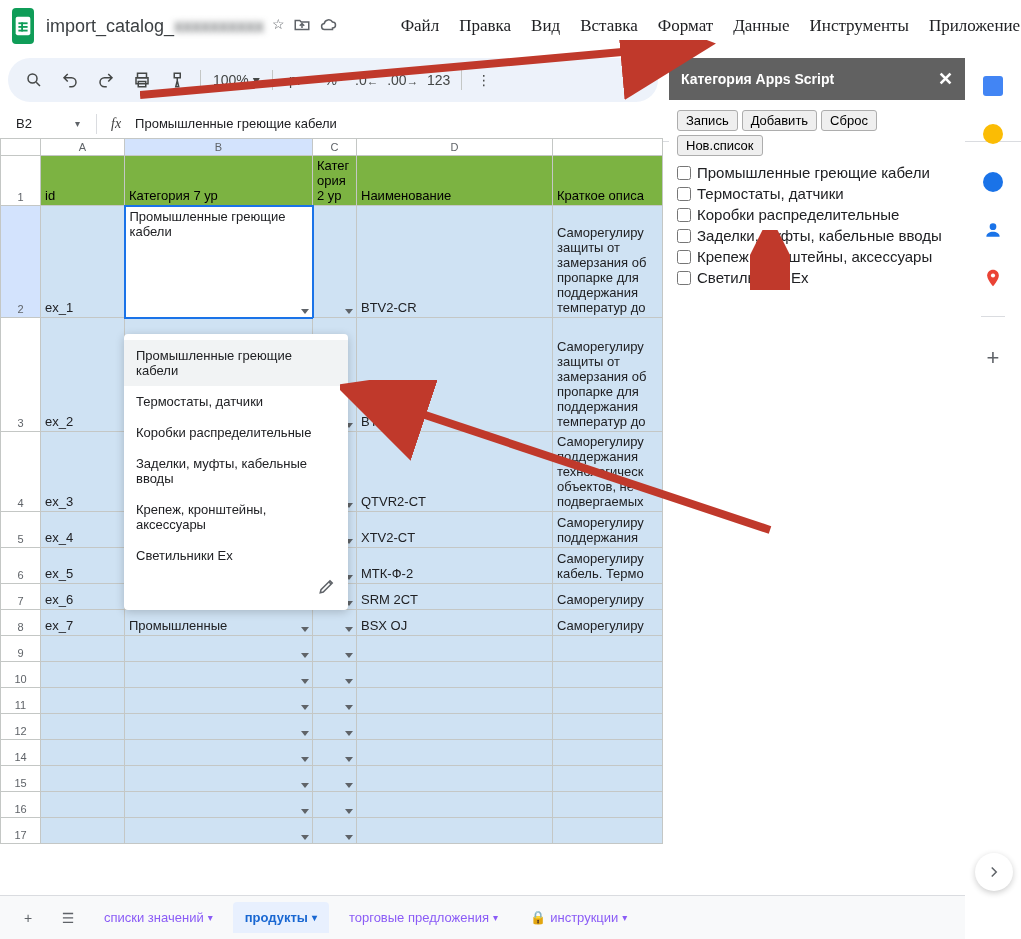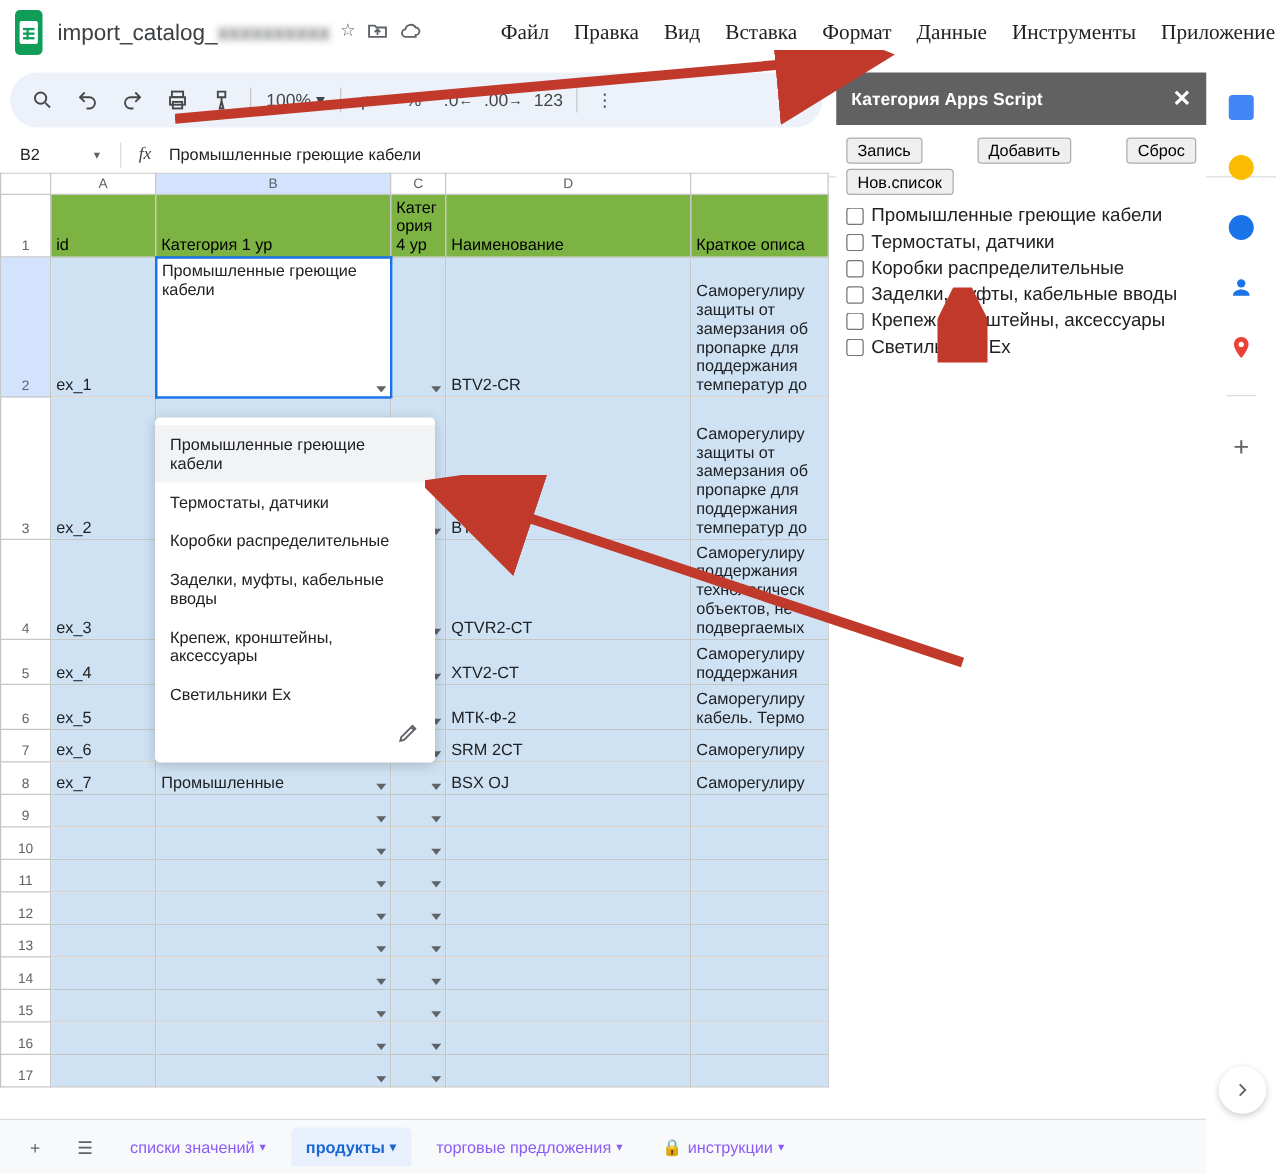--- a/index.html
+++ b/index.html
@@ -63,21 +63,21 @@
 
 .dropdown { position: absolute; top: 334px; left: 124px; width: 224px; background: #fff; box-shadow: 0 2px 10px rgba(0,0,0,0.2); border-radius: 4px; z-index: 100; padding: 6px 0; }
 .dropdown .dd-item { padding: 8px 12px; font-size: 13px; cursor: pointer; }
 .dropdown .dd-item:first-child { background: #f1f3f4; }
 .dropdown .dd-edit { text-align: right; padding: 6px 12px; }
 
 
 .side-panel { position: absolute; top: 58px; right: 56px; width: 296px; background: #fff; z-index: 50; }
 .side-panel-hdr { background: #616161; color: #fff; padding: 10px 12px; display: flex; justify-content: space-between; align-items: center; font-weight: bold; font-size: 14px; }
 .side-panel-body { padding: 10px 8px; }
-.panel-btns { display: flex; gap: 4px; margin-bottom: 8px; flex-wrap: wrap; justify-content: space-between; }
+.panel-btns { display: flex; gap: 4px; margin-bottom: 8px; flex-wrap: wrap; }
 .panel-btns button { font-size: 13px; padding: 2px 8px; background: #efefef; border: 1px solid #adadad; border-radius: 3px; cursor: pointer; }
 .panel-list { display: flex; flex-direction: column; gap: 4px; }
 .panel-item { display: flex; align-items: center; gap: 6px; font-size: 15px; }
 .panel-item input[type="checkbox"] { width: 14px; height: 14px; }
 
 
 .right-rail { position: absolute; top: 64px; right: 0; width: 56px; display: flex; flex-direction: column; align-items: center; gap: 28px; padding-top: 12px; }
 .right-rail .rail-icon { width: 20px; height: 20px; border-radius: 3px; }
 
 
@@ -215,22 +215,22 @@
       <th class="corner"></th>
       <th class="col-A">A</th>
       <th class="col-B col-B-h">B</th>
       <th class="col-C">C</th>
       <th class="col-D">D</th>
       <th class="col-E"></th>
     </tr>
     <tr class="hdr-row">
       <th class="row-h">1</th>
       <td>id</td>
-      <td>Категория 1 ур</td>
-      <td style="word-break:break-word">Категория 4 ур</td>
+      <td>Категория 7 ур</td>
+      <td style="word-break:break-word">Категория 2 ур</td>
       <td>Наименование</td>
       <td>Краткое описа</td>
     </tr>
     <tr class="data r-2">
       <th class="row-h" style="background:#d3e3fd">2</th>
       <td>ex_1</td>
       <td class="sel"><span>Промышленные греющие кабели</span><span class="dd-arrow"></span></td>
       <td>
             <span class="dd-arrow"></span>
           </td>
@@ -330,32 +330,20 @@
             <span class="dd-arrow"></span>
           </td>
           <td>
             <span class="dd-arrow"></span>
           </td>
           <td></td>
           <td></td>
         </tr>
     <tr class="data r-std">
           <th class="row-h">12</th>
-          <td></td>
-          <td>
-            <span class="dd-arrow"></span>
-          </td>
-          <td>
-            <span class="dd-arrow"></span>
-          </td>
-          <td></td>
-          <td></td>
-        </tr>
-    <tr class="data r-std">
-          <th class="row-h">13</th>
           <td></td>
           <td>
             <span class="dd-arrow"></span>
           </td>
           <td>
             <span class="dd-arrow"></span>
           </td>
           <td></td>
           <td></td>
         </tr>

